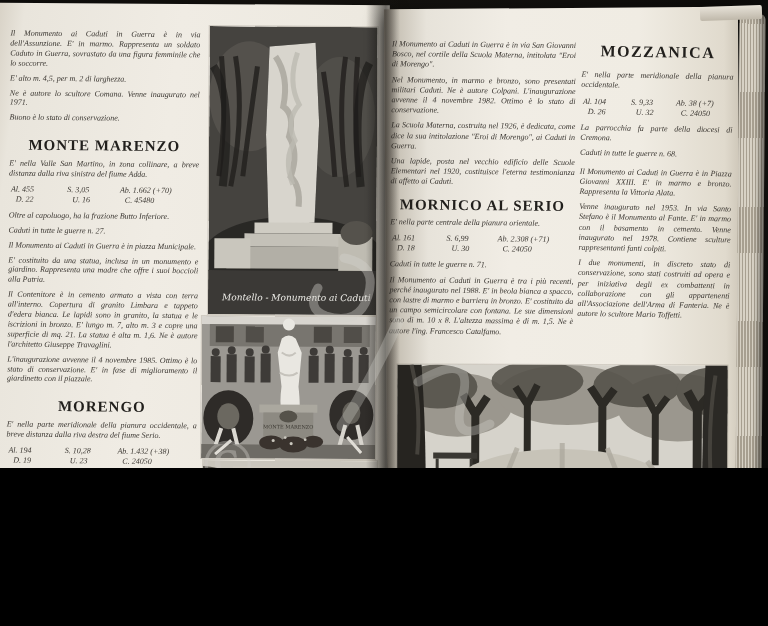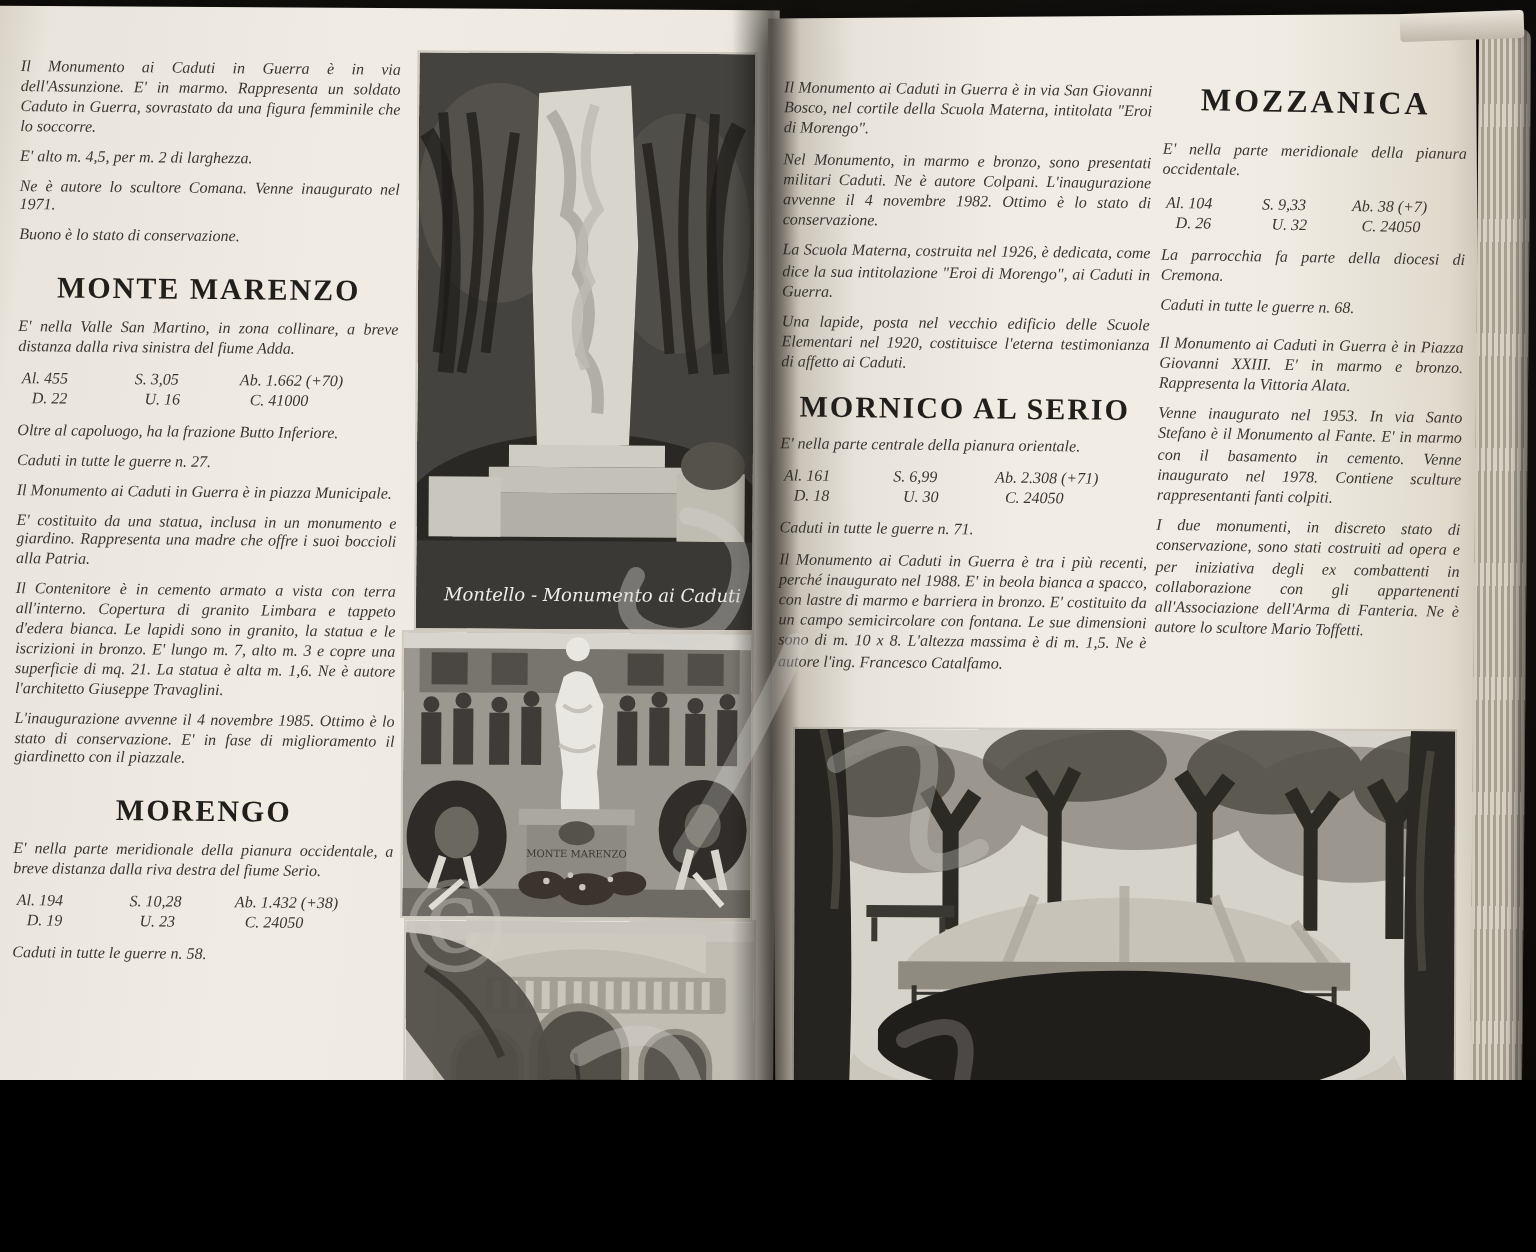--- a/index.html
+++ b/index.html
@@ -1,16 +1,16 @@
 <!DOCTYPE html>
 <html><head>
 <meta charset="utf-8">
 <style>
   html,body{margin:0;padding:0;background:#000;}
-  .scene{position:relative;width:768px;height:540px;overflow:hidden;
+  .scene{position:relative;width:768px;height:468px;overflow:hidden;
          background:radial-gradient(ellipse at 45% 45%, #23211d 0%, #14120f 55%, #0a0908 100%);
          font-family:"Liberation Serif", serif;}
   .page{position:absolute;box-shadow:0 6px 18px rgba(0,0,0,.7);}
   .page-left{left:-4px;top:4px;width:392px;height:604px;transform:rotate(.35deg);
       background:linear-gradient(97deg,#d7d1c5 0%,#e9e5dc 6%,#f0ece4 40%,#ede9e0 78%,#ddd7cb 99%);}
   .page-right{left:386px;top:8px;width:354px;height:600px;transform:rotate(-.4deg);
       border-radius:0 10px 8px 0;
       background:linear-gradient(90deg,#9e968a 0%,#c8c2b6 3.5%,#e7e3da 12%,#f1ede5 35%,#f0ece3 72%,#e0dacd 96%,#cfc8ba 100%);}
   .gutter{position:absolute;left:366px;top:0;width:34px;height:626px;pointer-events:none;
       background:linear-gradient(90deg,rgba(20,18,15,0) 0%,rgba(20,18,15,.45) 48%,rgba(20,18,15,.55) 58%,rgba(20,18,15,0) 100%);}
@@ -53,21 +53,21 @@
       <p class="para">Buono è lo stato di conservazione.</p>
 
       <div class="h-sec">MONTE MARENZO</div>
       <p class="para">E' nella Valle San Martino, in zona collinare, a breve distanza dalla riva sinistra del fiume Adda.</p>
       <div class="stats">
         <span class="c">Al. 455</span>
         <span class="c">S. 3,05</span>
         <span class="c">Ab. 1.662 (+70)</span>
         <span class="c r2">D. 22</span>
         <span class="c r2">U. 16</span>
-        <span class="c r2">C. 41000</span>
+        <span class="c r2">C. 45480</span>
       </div>
       <p class="para">Oltre al capoluogo, ha la frazione Butto Inferiore.</p>
       <p class="para">Caduti in tutte le guerre n. 27.</p>
       <p class="para">Il Monumento ai Caduti in Guerra è in piazza Municipale.</p>
       <p class="para">E' costituito da una statua, inclusa in un monumento e giardino. Rappresenta una madre che offre i suoi boccioli alla Patria.</p>
       <p class="para">Il Contenitore è in cemento armato a vista con terra all'interno. Copertura di granito Limbara e tappeto d'edera bianca. Le lapidi sono in granito, la statua e le iscrizioni in bronzo. E' lungo m. 7, alto m. 3 e copre una superficie di mq. 21. La statua è alta m. 1,6. Ne è autore l'architetto Giuseppe Travaglini.</p>
       <p class="para">L'inaugurazione avvenne il 4 novembre 1985. Ottimo è lo stato di conservazione. E' in fase di miglioramento il giardinetto con il piazzale.</p>
 
       <div class="h-sec">MORENGO</div>
       <p class="para">E' nella parte meridionale della pianura occidentale, a breve distanza dalla riva destra del fiume Serio.</p>

